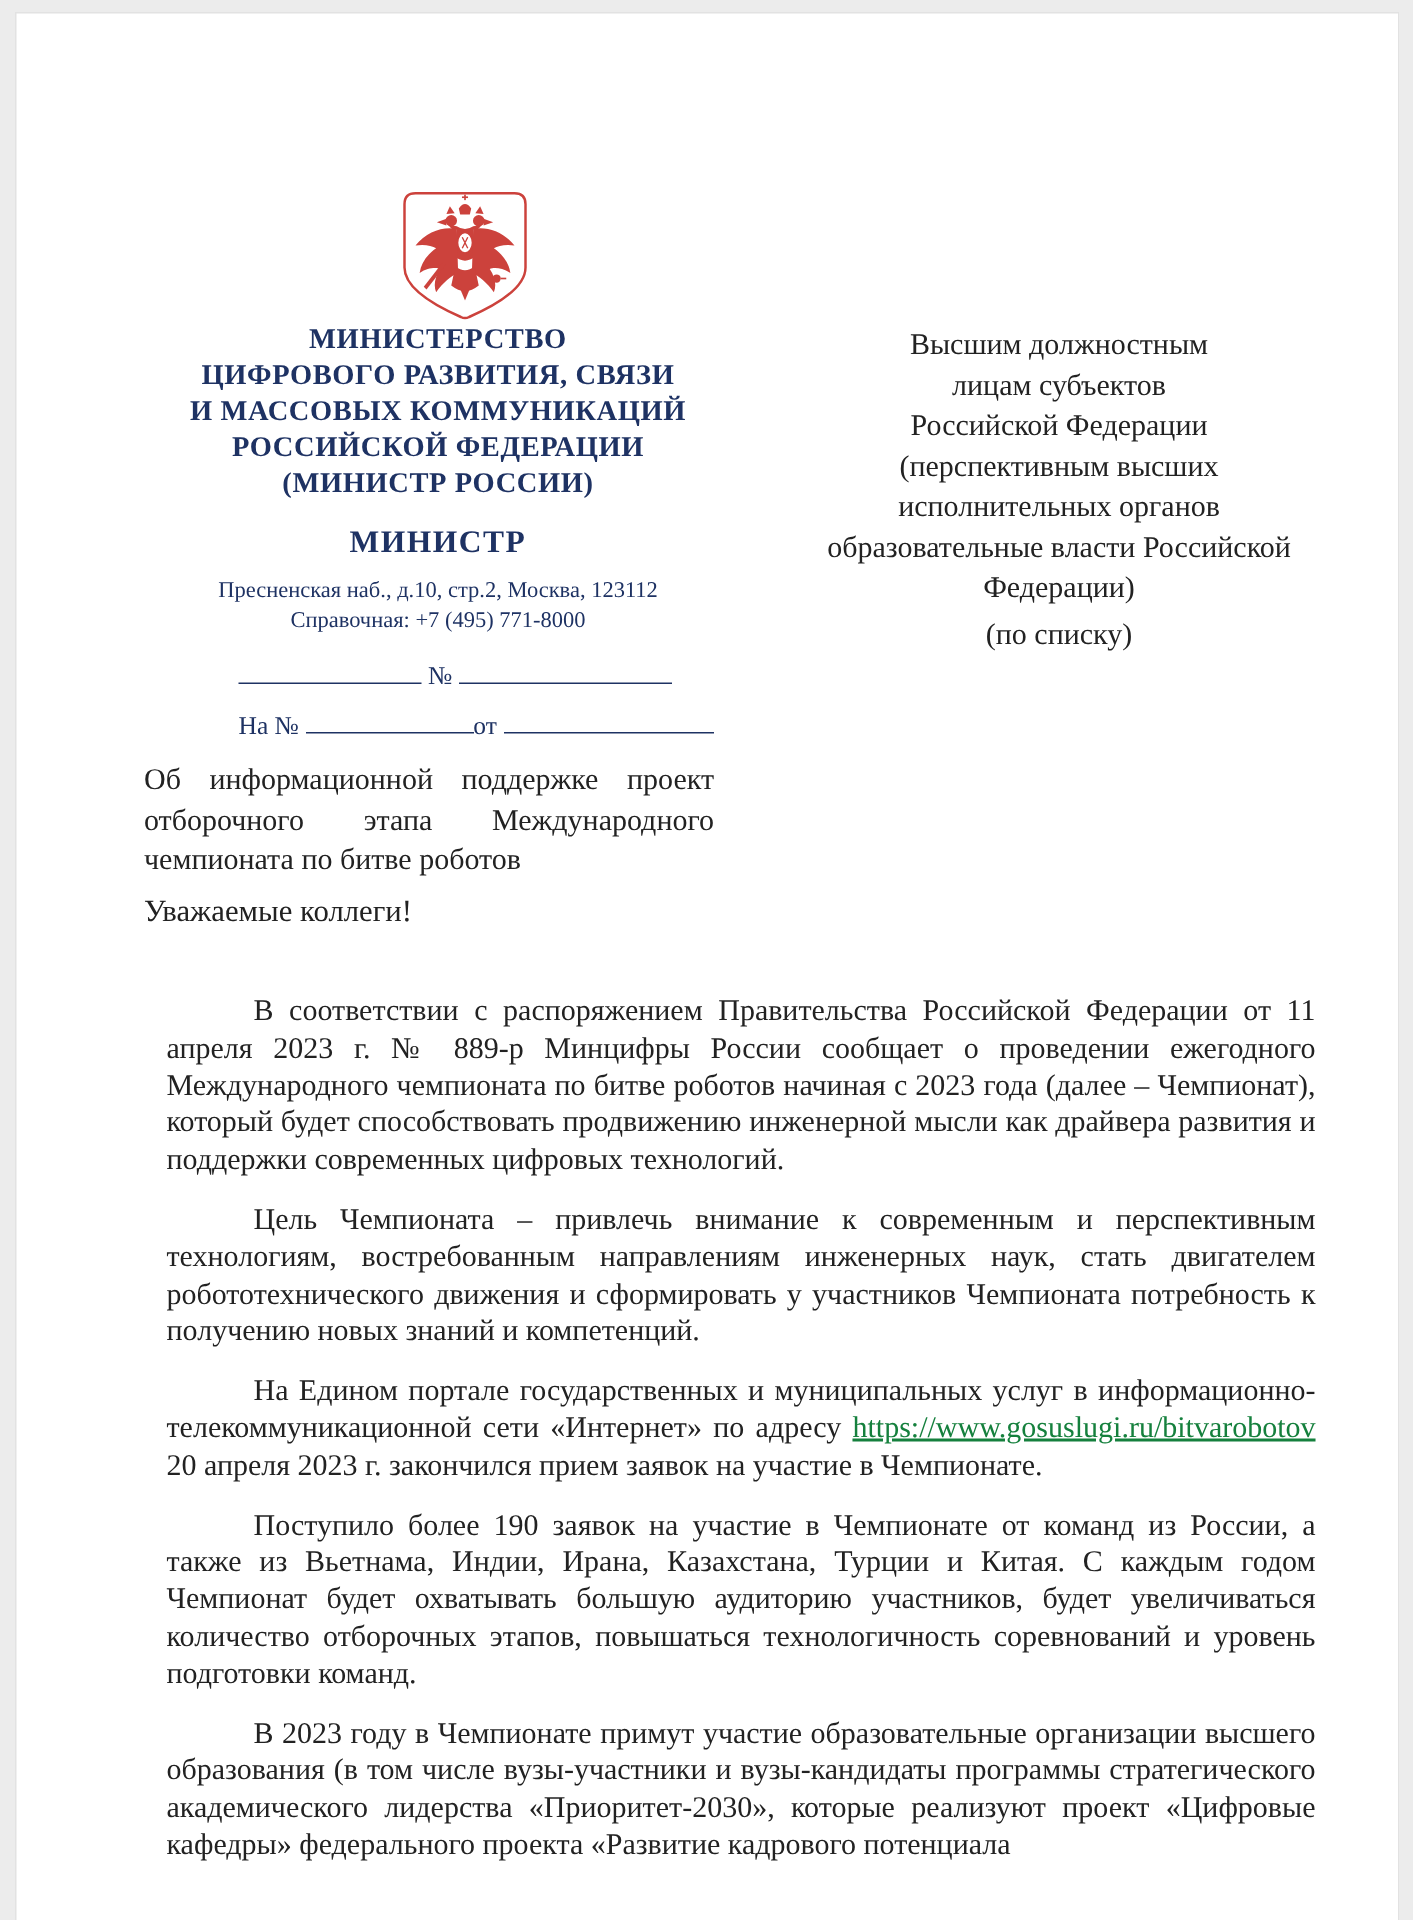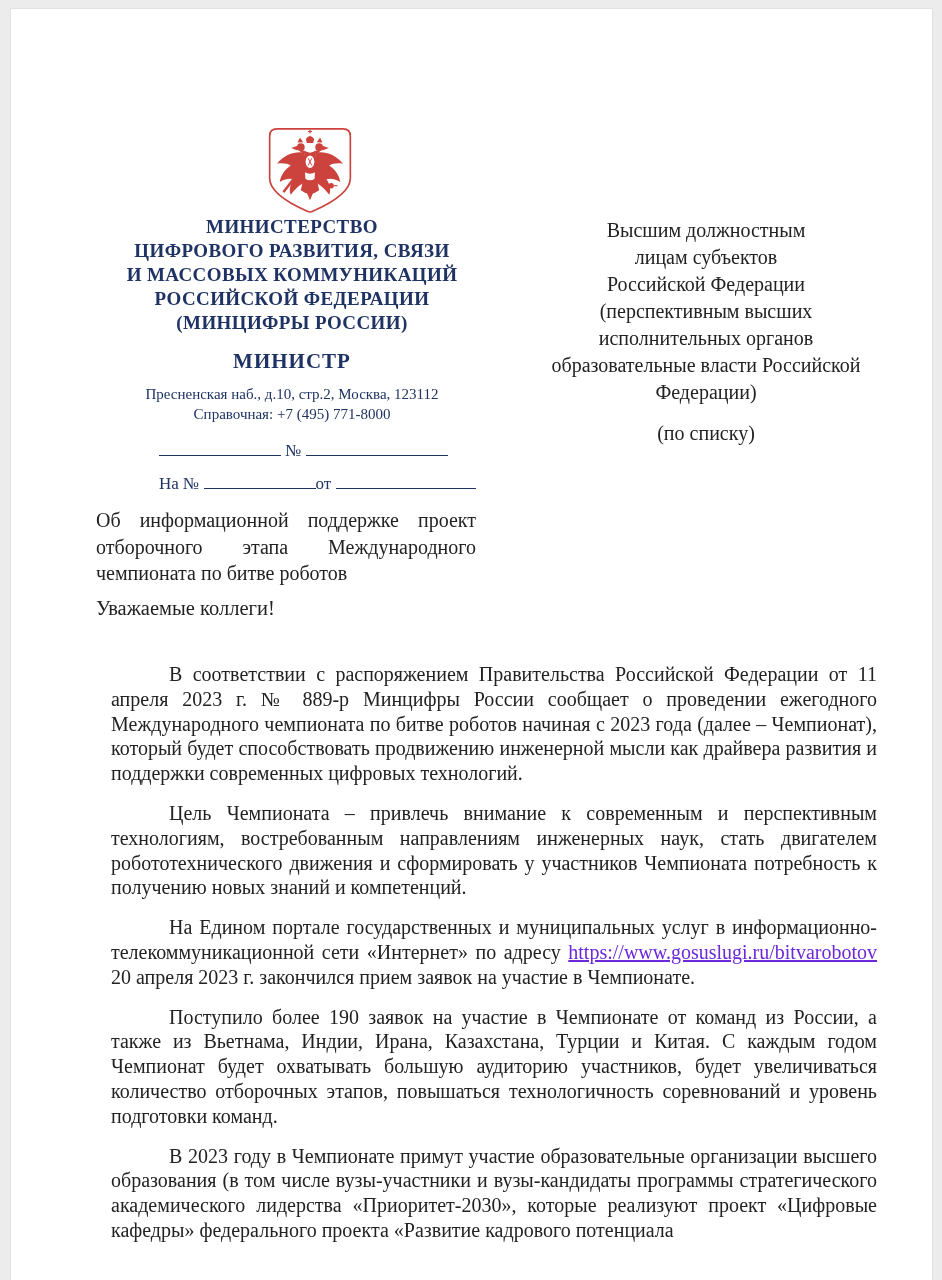--- a/index.html
+++ b/index.html
@@ -85,21 +85,21 @@
     position: absolute;
     left: 500px;
     top: 208px;
     width: 390px;
     text-align: center;
     color: #222222;
     font-size: 20px;
     line-height: 27px;
   }
   .distribution {
-    margin-top: 14px;
+    margin-top: 4px;
   }
   
   .subject {
     position: absolute;
     left: 85px;
     top: 498px;
     width: 380px;
     color: #222222;
     font-size: 20px;
     line-height: 26.5px;
@@ -124,21 +124,21 @@
     font-size: 20px;
     line-height: 24.8px;
     text-align: justify;
   }
   .body-text p {
     margin: 15px;
     padding: 0;
     text-indent: 58px;
   }
   .body-text a {
-    color: #6d28d9;
+    color: #15803d;
     text-decoration: underline;
   }
 </style>
 </head>
 <body>
 
 <div class="viewport">
   <div class="paper">
 
     <div class="emblem">
@@ -177,21 +177,21 @@
         <ellipse cx="50" cy="38" rx="5.5" ry="7.5" fill="#ffffff" stroke="#cc423c" stroke-width="1.3"></ellipse>
         <path d="M48,34 L52,42 M52,34 L48,42" stroke="#cc423c" stroke-width="1"></path>
       </svg>
     </div>
 
     <div class="ministry">
       <div class="min-line">МИНИСТЕРСТВО</div>
       <div class="min-line">ЦИФРОВОГО РАЗВИТИЯ, СВЯЗИ</div>
       <div class="min-line">И МАССОВЫХ КОММУНИКАЦИЙ</div>
       <div class="min-line">РОССИЙСКОЙ ФЕДЕРАЦИИ</div>
-      <div class="min-line">(МИНЦИФРЫ РОССИИ)</div>
+      <div class="min-line">(МИНИСТР РОССИИ)</div>
       <div class="minister-title">МИНИСТР</div>
       <div class="addr">
         <div>Пресненская наб., д.10, стр.2, Москва, 123112</div>
         <div>Справочная: +7 (495) 771-8000</div>
       </div>
     </div>
 
     <div class="ref-lines">
       <div>
         <span class="blank b120"></span>

